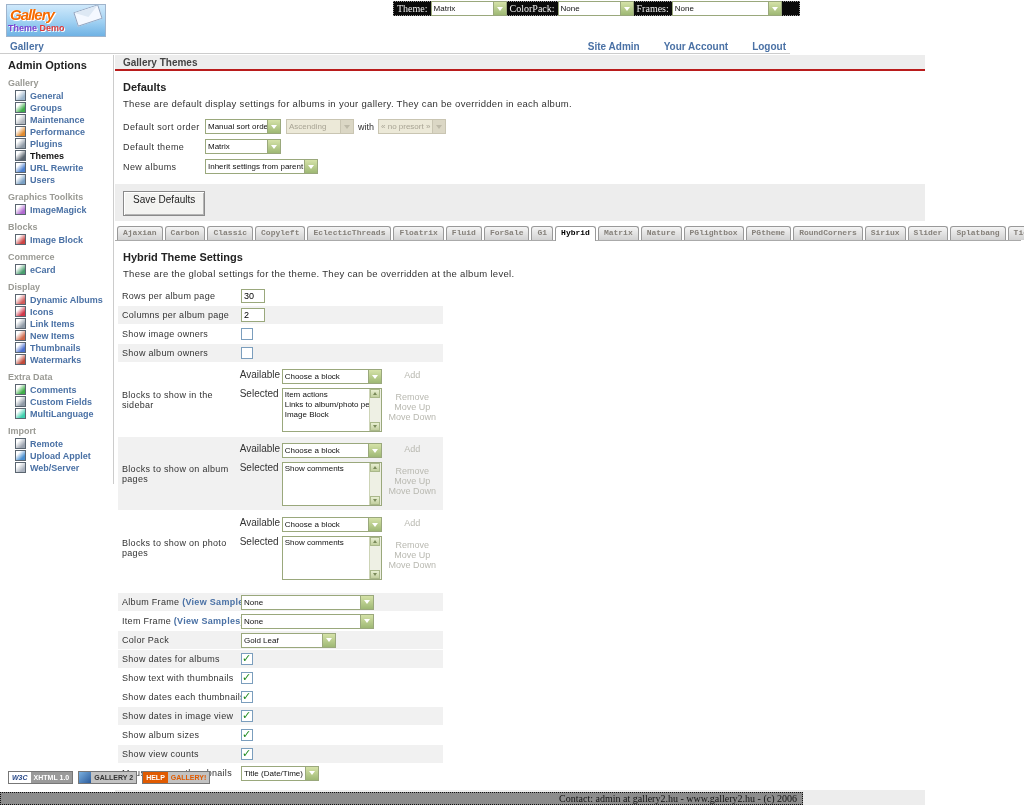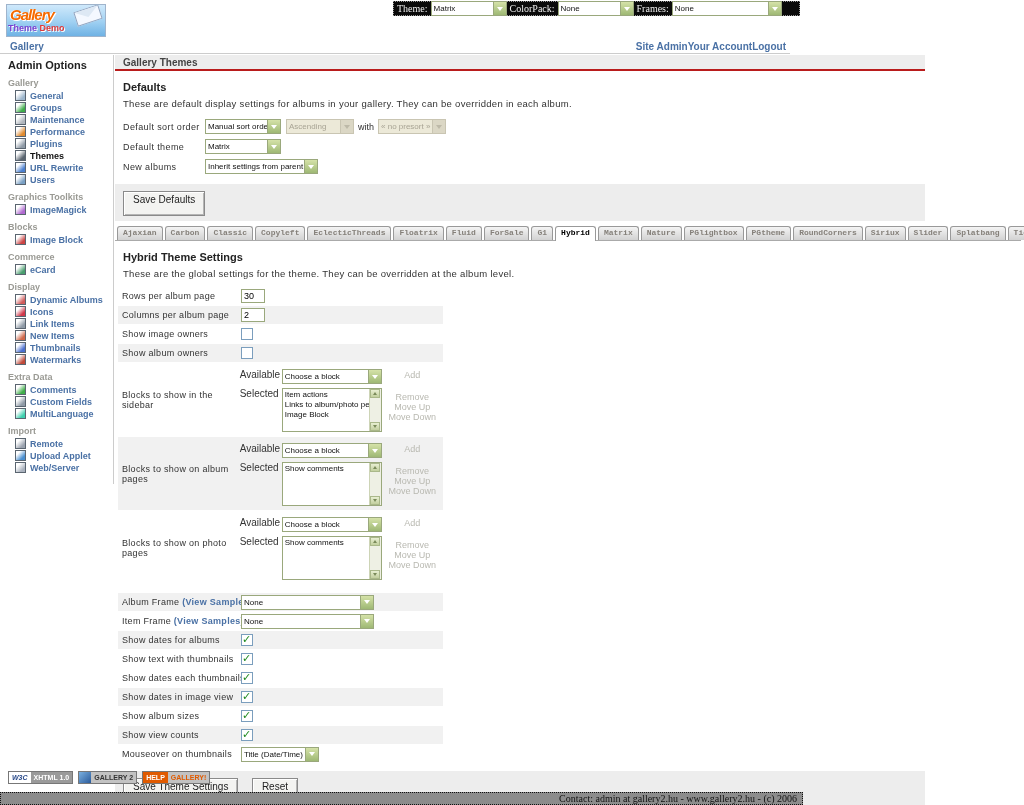--- a/index.html
+++ b/index.html
@@ -26,21 +26,21 @@
   #logo .envelope { position:absolute; right:4px; top:3px; width:26px; height:15px;
     background:#f4f8ff; border:1px solid #8fa4c0; transform:rotate(-18deg); }
   #logo .envelope:before { content:""; position:absolute; left:0; top:0;
     border-left:12px solid transparent; border-right:12px solid transparent;
     border-top:8px solid #dde8f4; }
 
   
   #nav { position:absolute; left:0; top:39px; width:790px; height:15px;
     border-bottom:1px solid #ccc; display:flex; align-items:center; }
   #nav .site { margin-left:10px; font-size:10px; font-weight:bold; color:#4a71a5; }
-  #nav .links { margin-left:auto; display:flex; gap:0; padding-right:4px; }
+  #nav .links { margin-left:auto; display:flex; gap:24px; padding-right:4px; }
   #nav .links a { font-size:10px; font-weight:bold; color:#4a71a5; }
 
   
   #sidebar { position:absolute; left:0; top:55px; width:114px; min-height:392px;
     border-right:1px solid #ccc; padding:4px 2px 10px 8px; }
   #sidebar h1 { font-size:11px; font-weight:bold; color:#222; margin-bottom:3px; }
   .s-sec { font-size:9px; font-weight:bold; color:#9a9a94; margin:7px 0 2px; }
   .s-item { display:flex; align-items:center; gap:4px; margin:1px 0 1px 7px; cursor:pointer; }
   .s-item .si { width:11px; height:11px; flex:0 0 11px; border:1px solid #5a6570; }
   .s-item .sl { font-size:9px; font-weight:bold; color:#4a71a5; white-space:nowrap; }
@@ -505,20 +505,29 @@
       <div class="row">
         <div class="r-label">Item Frame <a>(View Samples)</a></div>
         <span class="sel" style="width: 133px;">
           <span class="sel-t">None</span>
           <span class="sel-a">
             <i></i>
           </span>
         </span>
       </div>
       <div class="row alt">
+        <div class="r-label">Color Pack</div>
+        <span class="sel" style="width: 95px;">
+          <span class="sel-t">Gold Leaf</span>
+          <span class="sel-a">
+            <i></i>
+          </span>
+        </span>
+      </div>
+      <div class="row alt">
         <div class="r-label">Show dates for albums</div>
         <span class="cb on"></span>
       </div>
       <div class="row">
         <div class="r-label">Show text with thumbnails</div>
         <span class="cb on"></span>
       </div>
       <div class="row">
         <div class="r-label">Show dates each thumbnails</div>
         <span class="cb on"></span>

